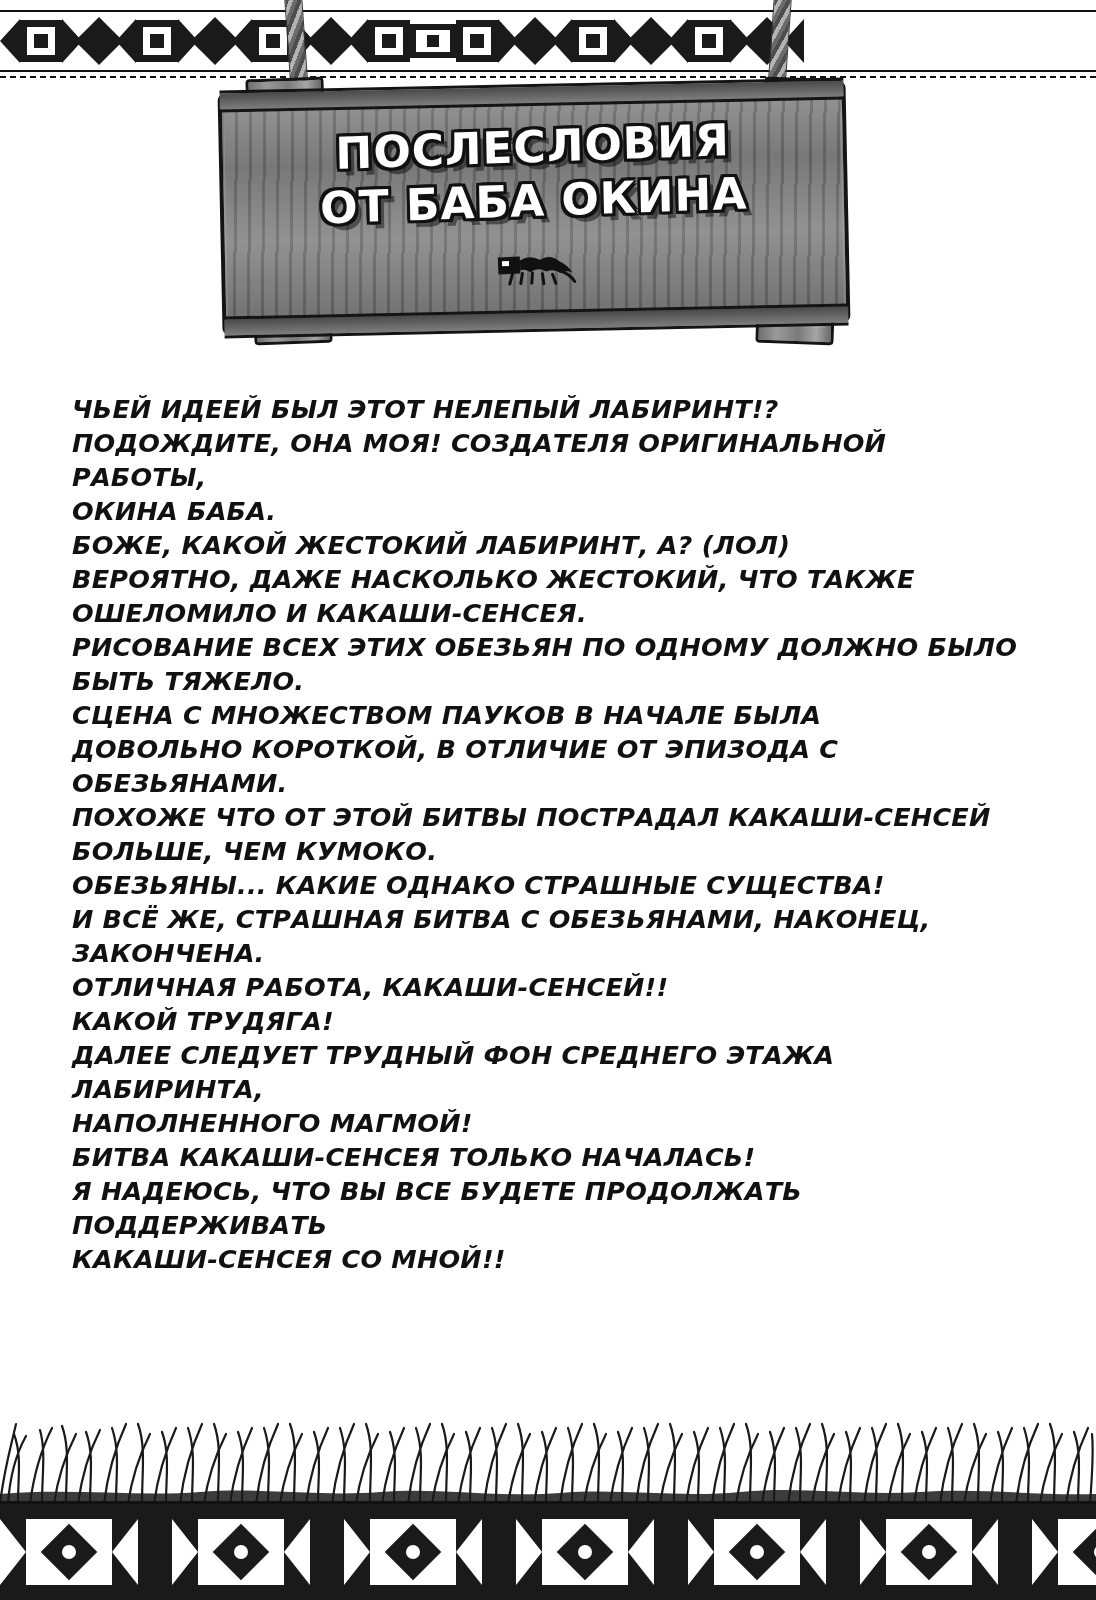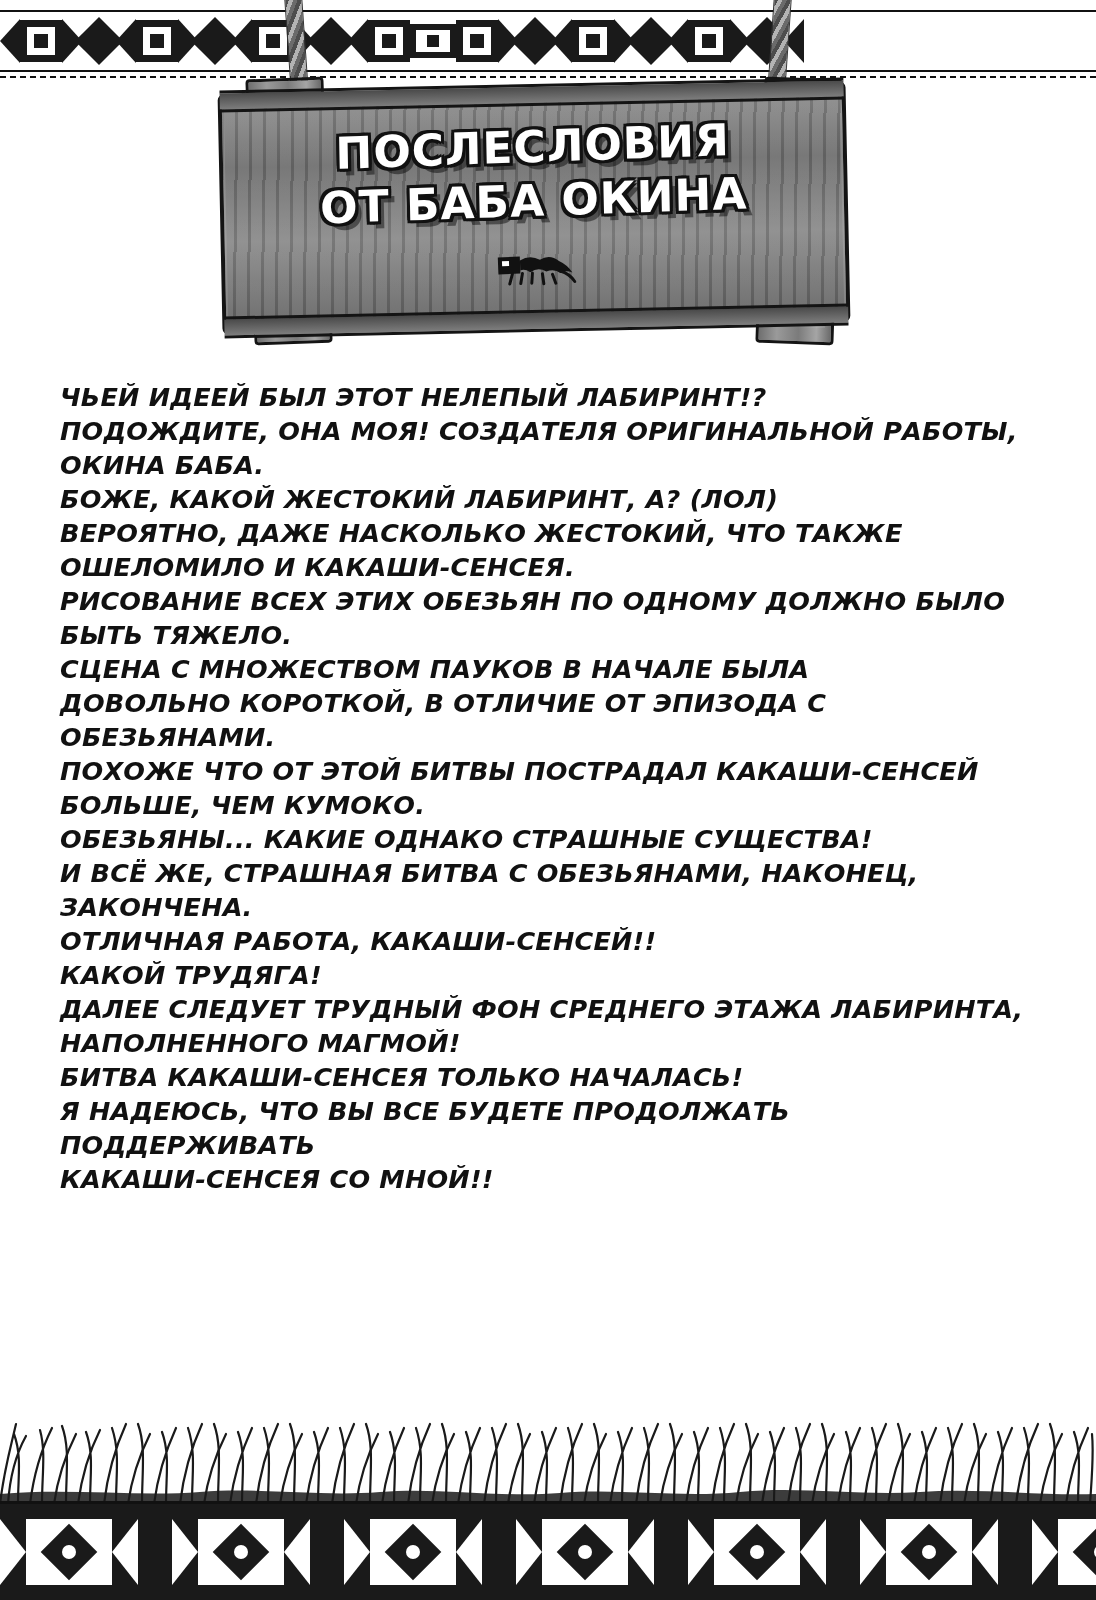--- a/index.html
+++ b/index.html
@@ -185,21 +185,21 @@
     width: 980px;
     font-family: "DejaVu Sans", sans-serif;
     font-weight: bold;
     font-style: italic;
     font-size: 25.5px;
     line-height: 34px;
     color: #111;
     letter-spacing: 0.2px;
   }
   .afterword p {
-    margin: 0;
+    margin: 12px;
     white-space: pre-wrap;
   }
 
   
   .grass {
     position: absolute;
     left: 0;
     bottom: 96px;
     width: 1096px;
     height: 120px;

